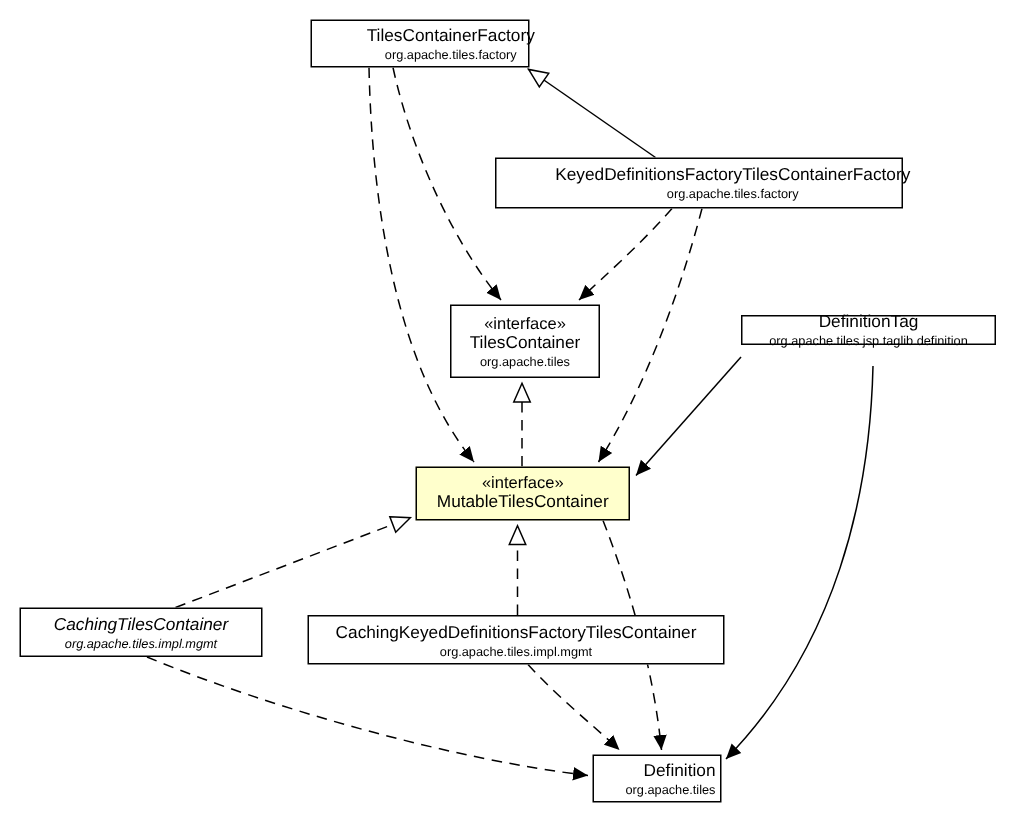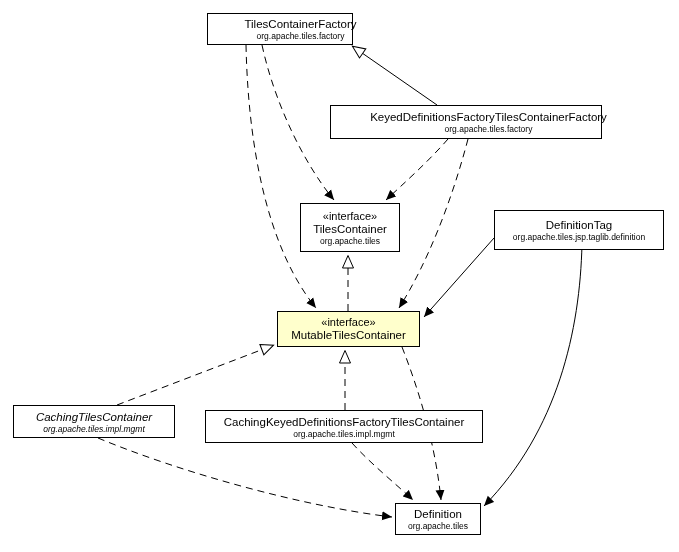--- a/index.html
+++ b/index.html
@@ -32,25 +32,25 @@
     cursor: pointer;
   }
   .node .stereo { font-size: 11px; line-height: 12px; color: #000; white-space: nowrap; }
   .node .name   { font-size: 11.5px; line-height: 14px; color: #000; white-space: nowrap; }
   .node .pkg    { font-size: 8.5px;  line-height: 10px; color: #000; white-space: nowrap; }
 
   
   #n-tcf    { left: 207px; top: 13px;  width: 146px; height: 32px; padding-left: 44px; }
   #n-kdftcf { left: 330px; top: 105px; width: 272px; height: 34px; padding-left: 48px; }
   #n-tc     { left: 300px; top: 203px; width: 100px; height: 49px; }
-  #n-dt     { left: 494px; top: 210px; width: 170px; height: 40px; }
+  #n-dt     { left: 494px; top: 210px; width: 170px; height: 20px; }
   #n-mtc    { left: 277px; top: 311px; width: 143px; height: 36px; }
   #n-ctc    { left: 13px;  top: 405px; width: 162px; height: 33px; font-style: italic; }
   #n-ckdftc { left: 205px; top: 410px; width: 278px; height: 33px; }
-  #n-def    { left: 395px; top: 503px; width: 86px;  height: 32px; }
+  #n-def    { left: 395px; top: 503px; width: 86px;  height: 32px; align-items: flex-end; }
 </style>
 </head>
 <body>
 
 <div id="stage">
 
   <svg id="edges" width="679" height="552" viewBox="0 0 679 552">
     <defs>
       <marker id="arrow-filled" markerUnits="userSpaceOnUse" markerWidth="11" markerHeight="10" refX="10" refY="5" orient="auto">
         <path d="M0,0.5 L10,5 L0,9.5 z" fill="#000000"></path>

